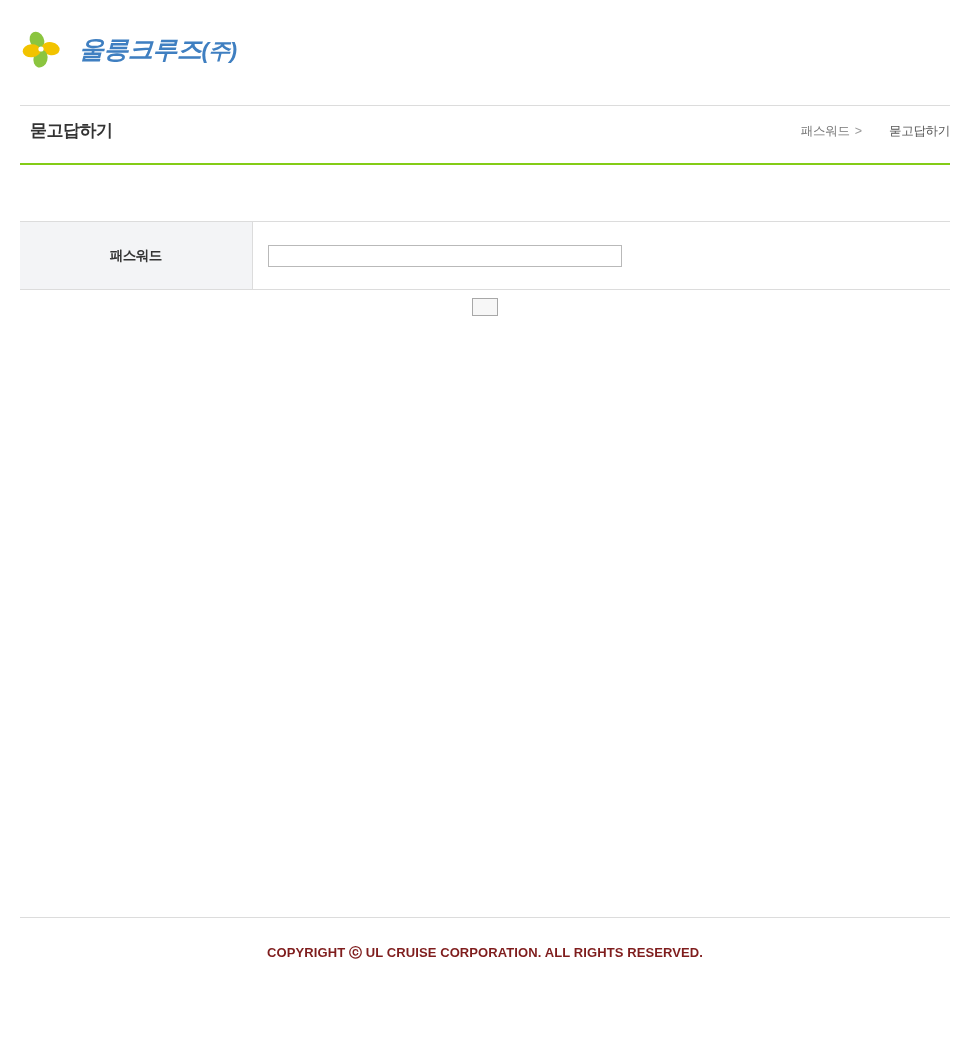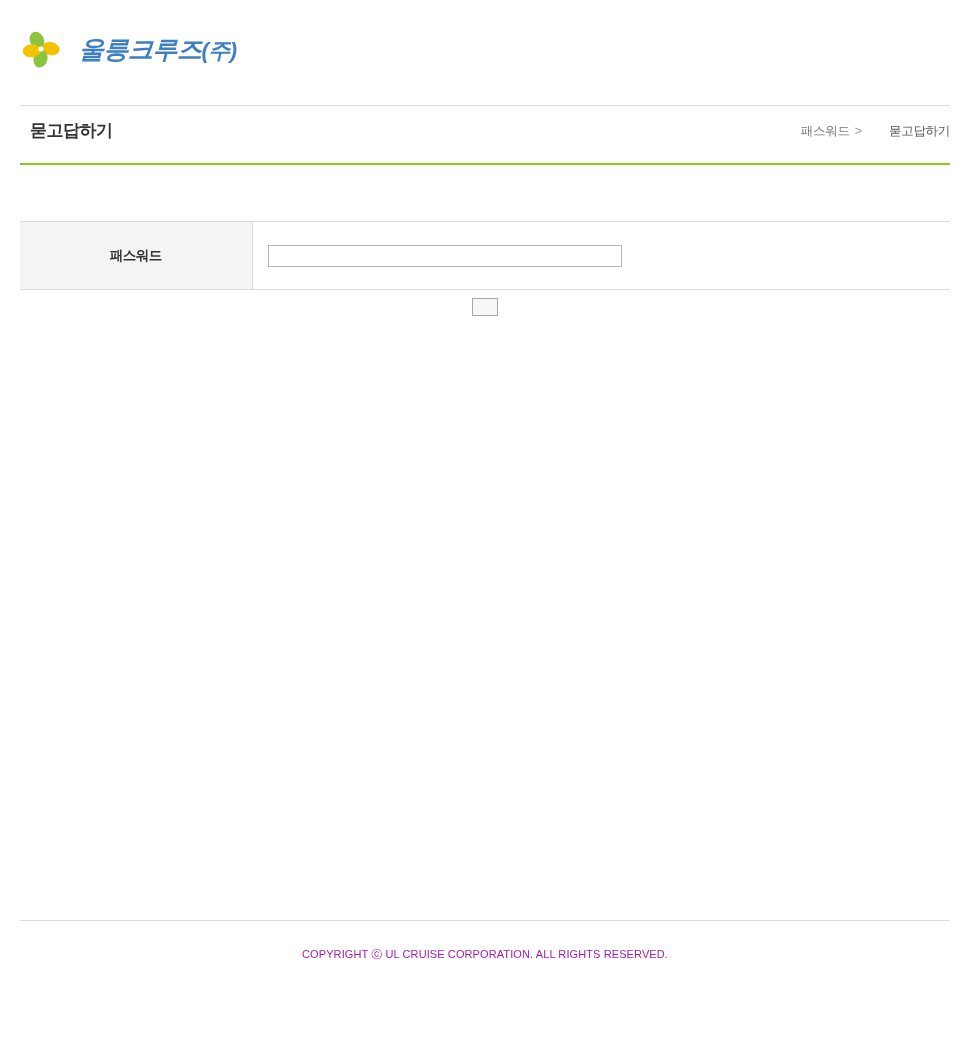--- a/index.html
+++ b/index.html
@@ -153,23 +153,24 @@
   .footer {
     position: absolute;
     left: 20px;
     right: 20px;
     bottom: 80px;
     border-top: 1px solid #dcdcdc;
     padding-top: 26px;
     text-align: center;
   }
   .copyright {
-    font-size: 11px;
-    color: #a21caf;
+    font-size: 13px;
+    color: #7f1d1d;
     letter-spacing: 0.1px;
+    font-weight: bold;
   }
 </style>
 </head>
 <body>
 
 <div class="page">
 
   <div class="header">
     <a class="logo-wrap" href="#">
       <span class="logo-mark">

